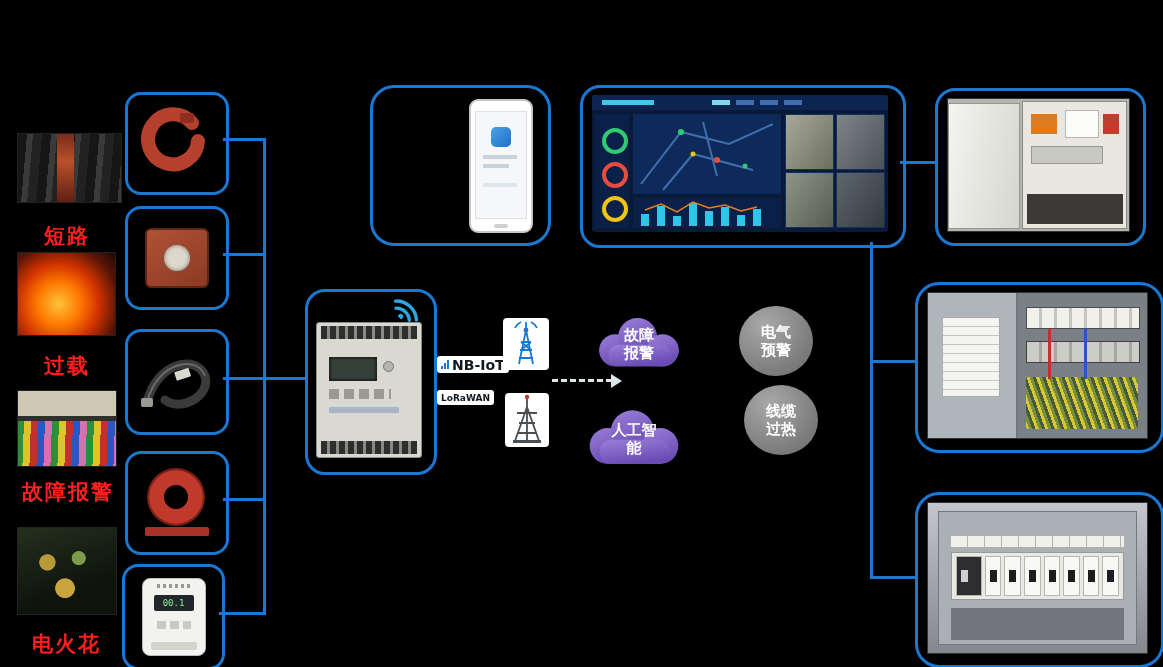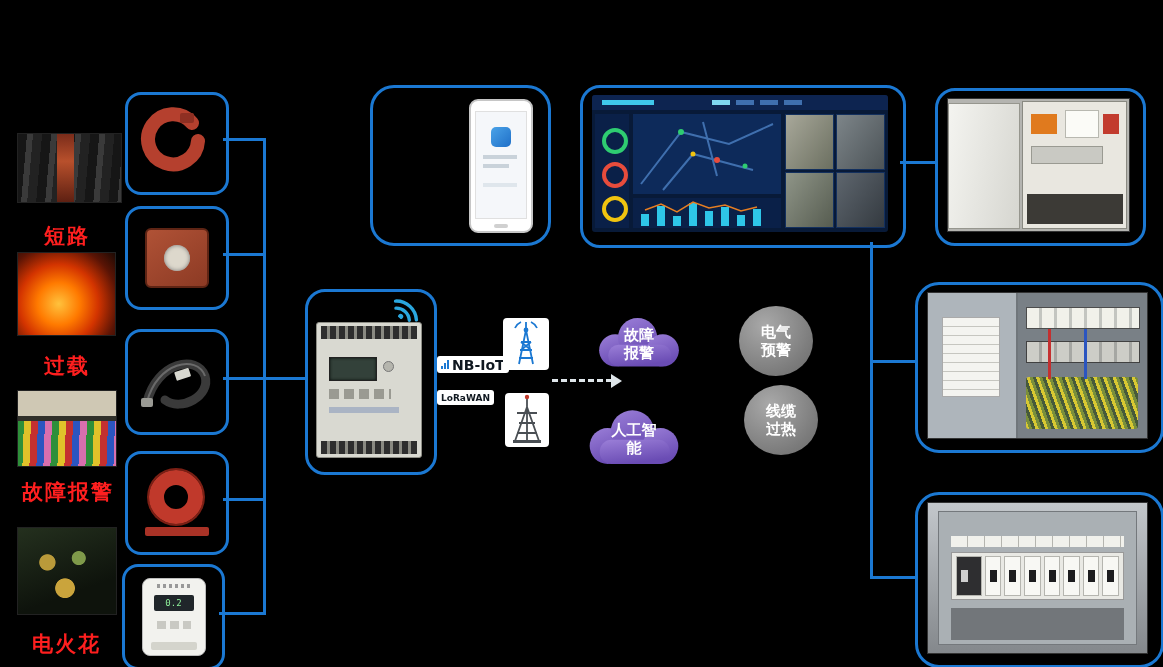--- a/index.html
+++ b/index.html
@@ -150,21 +150,21 @@
   <div class="sensor-box" style="left:125px;top:451px;width:98px;height:98px">
     <div class="ring-ct">
       <div class="ring"></div>
       <div class="base"></div>
     </div>
   </div>
 
   <div class="sensor-box" style="left:122px;top:564px;width:97px;height:100px">
     <div class="meter">
       <div class="slots"></div>
-      <div class="lcd">0.2</div>
+      <div class="lcd">00.1</div>
       <div class="btns"></div>
       <div class="foot"></div>
     </div>
   </div>
 
   <div class="line" style="left:263px;top:138px;width:3px;height:477px"></div>
   <div class="line" style="left:223px;top:138px;width:40px;height:3px"></div>
   <div class="line" style="left:223px;top:253px;width:40px;height:3px"></div>
   <div class="line" style="left:223px;top:377px;width:40px;height:3px"></div>
   <div class="line" style="left:223px;top:498px;width:40px;height:3px"></div>

